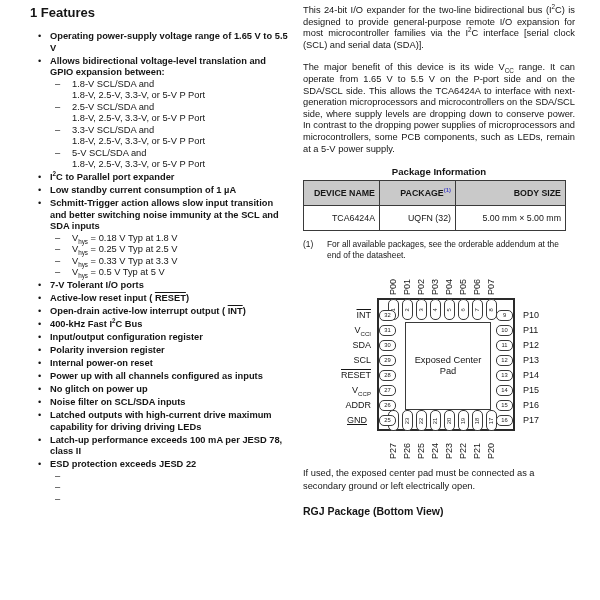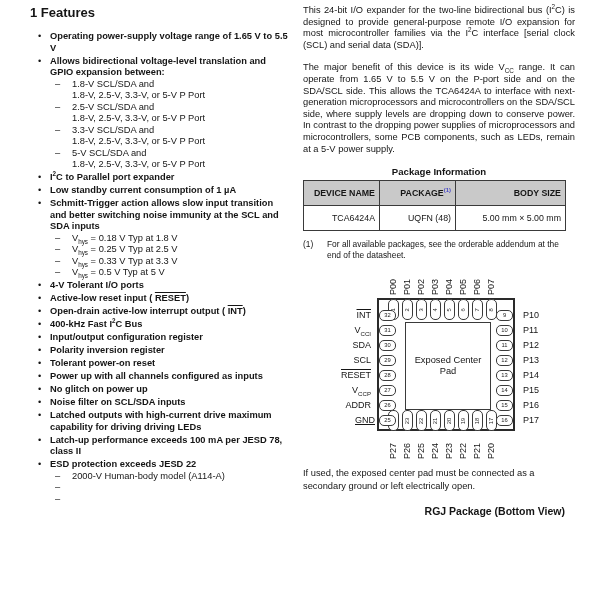--- a/index.html
+++ b/index.html
@@ -55,21 +55,21 @@
   .pin-h { position:absolute; width:15px; height:9px; border:1px solid #3a3a3a; border-radius:5px;
            background:#fff; display:flex; align-items:center; justify-content:center; box-sizing:content-box; }
   .pin-num { font-size:5.8px; color:#222; }
   .pin-v .pin-num { transform:rotate(-90deg); }
   .plabel { position:absolute; font-size:9px; line-height:12px; height:12px; }
   .plabel.rot { width:20px; transform:rotate(-90deg); text-align:left; }
   .plabel.left { left:4px; width:64px; text-align:right; }
   .plabel.right { left:220px; width:52px; text-align:left; }
 
   .pad-note { font-size:9.3px; line-height:13px; width:250px; margin-top:2px; }
-  .pkg-caption { text-align:right; font-weight:bold; font-size:10.5px; margin-top:12px; width:262px; }
+  .pkg-caption { text-align:left; font-weight:bold; font-size:10.5px; margin-top:12px; width:262px; }
 </style>
 </head>
 <body>
 
 <div class="page">
 
   <div class="col-left">
     <h1 class="sec">1 Features</h1>
     <div class="feat-list">
         <div class="feat-block">
@@ -134,21 +134,21 @@
             <span class="txt">V<sub>hys</sub> = 0.33 V Typ at 3.3 V</span>
           </div>
           <div class="feat-sub">
             <span class="marker2">–</span>
             <span class="txt">V<sub>hys</sub> = 0.5 V Typ at 5 V</span>
           </div>
         </div>
         <div class="feat-block">
           <div class="feat-item">
             <span class="marker">•</span>
-            <span class="txt">4-V Tolerant I/O ports</span>
+            <span class="txt">7-V Tolerant I/O ports</span>
           </div>
         </div>
         <div class="feat-block">
           <div class="feat-item">
             <span class="marker">•</span>
             <span class="txt">Active-low reset input ( <span class="ov">RESET</span>)</span>
           </div>
         </div>
         <div class="feat-block">
           <div class="feat-item">
@@ -170,21 +170,21 @@
         </div>
         <div class="feat-block">
           <div class="feat-item">
             <span class="marker">•</span>
             <span class="txt">Polarity inversion register</span>
           </div>
         </div>
         <div class="feat-block">
           <div class="feat-item">
             <span class="marker">•</span>
-            <span class="txt">Tolerant power-on reset</span>
+            <span class="txt">Internal power-on reset</span>
           </div>
         </div>
         <div class="feat-block">
           <div class="feat-item">
             <span class="marker">•</span>
             <span class="txt">Power up with all channels configured as inputs</span>
           </div>
         </div>
         <div class="feat-block">
           <div class="feat-item">
@@ -210,21 +210,20 @@
             <span class="txt">Latch-up performance exceeds 100 mA per JESD 78, class II</span>
           </div>
         </div>
         <div class="feat-block">
           <div class="feat-item">
             <span class="marker">•</span>
             <span class="txt">ESD protection exceeds JESD 22</span>
           </div>
           <div class="feat-sub">
             <span class="marker2">–</span>
-            <span class="txt">2000-V Human-body model (A114-A)</span>
           </div>
           <div class="feat-sub">
             <span class="marker2">–</span>
           </div>
           <div class="feat-sub">
             <span class="marker2">–</span>
           </div>
         </div>
       </div>
   </div>
@@ -245,21 +244,21 @@
       <thead>
           <tr>
             <th>DEVICE NAME</th>
             <th>PACKAGE<sup>(1)</sup></th>
             <th>BODY SIZE</th>
           </tr>
         </thead>
       <tbody>
           <tr>
             <td>TCA6424A</td>
-            <td>UQFN (48)</td>
+            <td>UQFN (32)</td>
             <td>5.00 mm × 5.00 mm</td>
           </tr>
         </tbody>
     </table>
     <div class="footnote">
       <span class="fn-marker">(1)</span>
       <span class="fn-text">For all available packages, see the orderable addendum at the end of the datasheet.</span>
     </div>
 
     <div class="pin-diagram">
@@ -356,21 +355,21 @@
           <span class="pin-num">27</span>
         </div>
         <div class="plabel left" style="left: 4px; top: 119px;">V<sub>CCP</sub></div>
         <div class="pin-h" style="left: 76px; top: 134.5px;">
           <span class="pin-num">26</span>
         </div>
         <div class="plabel left" style="left: 4px; top: 134px;">ADDR</div>
         <div class="pin-h" style="left: 76px; top: 149.5px;">
           <span class="pin-num">25</span>
         </div>
-        <div class="plabel left" style="left: 8px; top: 149px; text-decoration: underline;">GND</div>
+        <div class="plabel left" style="left: 0; top: 149px; text-decoration: underline;">GND</div>
         <div class="pin-h" style="left: 193px; top: 44.5px;">
           <span class="pin-num">9</span>
         </div>
         <div class="plabel right" style="left: 220px; top: 44px;">P10</div>
         <div class="pin-h" style="left: 193px; top: 59.5px;">
           <span class="pin-num">10</span>
         </div>
         <div class="plabel right" style="left: 220px; top: 59px;">P11</div>
         <div class="pin-h" style="left: 193px; top: 74.5px;">
           <span class="pin-num">11</span>

